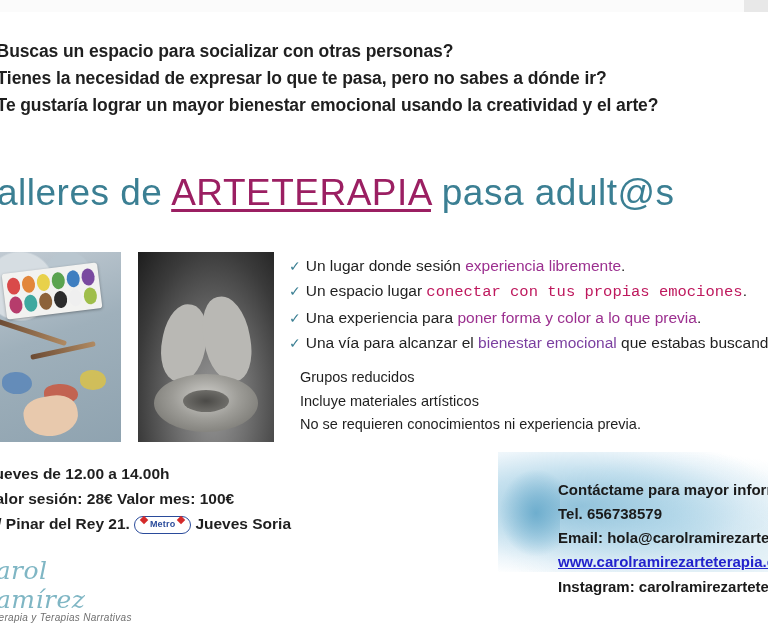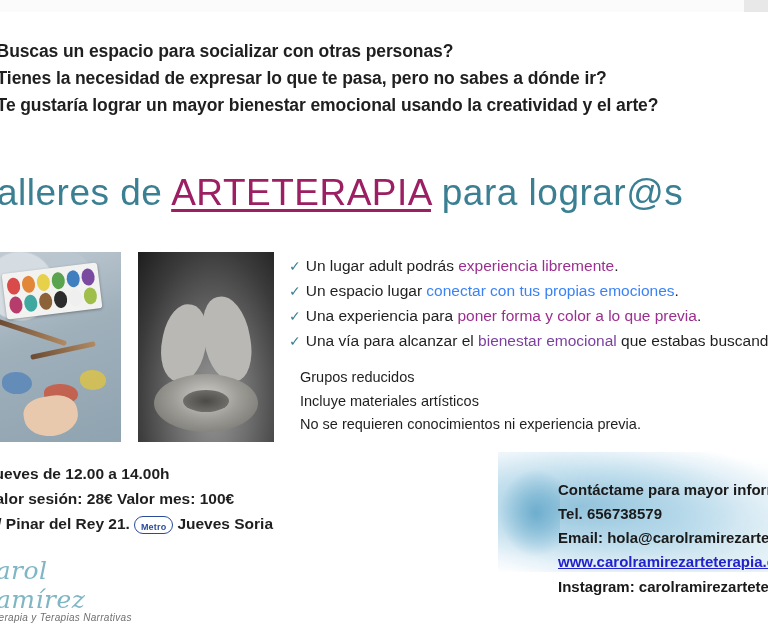--- a/index.html
+++ b/index.html
@@ -193,21 +193,21 @@
     line-height: 1.62;
     color: #1f1f1f;
     white-space: nowrap;
   }
   .check-mark {
     color: #3b7f93;
     font-size: 14px;
     margin-right: 5px;
   }
   .hl-purple { color: #9b2f8f; }
-  .hl-blue { color: #3b82f6; }
+  .hl-blue { color: #be185d; font-family: Liberation Mono, monospace; }
   .hl-violet { color: #7b3fa0; margin-top: 28px; }
 
   .notes {
     position: absolute;
     top: 366px;
     left: 300px;
     width: 470px;
   }
   .note-line {
     font-size: 14.5px;
@@ -237,21 +237,20 @@
     border-radius: 9px;
     padding: 0 6px;
     height: 16px;
     font-size: 9px;
     color: #2a4b9b;
     font-weight: bold;
     background: #ffffff;
     vertical-align: middle;
     margin: 0 4px;
     letter-spacing: 0.2px;
-    flex-direction: column;
   }
   .metro-diamond {
     width: 6px;
     height: 6px;
     background: #d42a2a;
     transform: rotate(45deg);
     display: inline-block;
   }
 
   
@@ -328,21 +327,21 @@
     <div class="top-strip-inner"></div>
   </div>
 
   <div class="questions">
     <div class="q-line">¿Buscas un espacio para socializar con otras personas?</div>
     <div class="q-line">¿Tienes la necesidad de expresar lo que te pasa, pero no sabes a dónde ir?</div>
     <div class="q-line">¿Te gustaría lograr un mayor bienestar emocional usando la creatividad y el arte?</div>
   </div>
 
   <div class="title-row">
-    <span class="title-pre">Talleres de </span><span class="title-main">ARTETERAPIA</span><span class="title-post"> para lograr@s</span>
+    <span class="title-pre">Talleres de </span><span class="title-main">ARTETERAPIA</span><span class="title-post"> pasa adult@s</span>
   </div>
 
   <div class="img-paint">
     <div class="swatch-bg"></div>
     <div class="paint-tray">
       <div class="dots">
         <i style="background:#d94a4a"></i>
           <i style="background:#e2863a"></i>
           <i style="background:#e8d14a"></i>
         <i style="background:#5aa34f"></i>
@@ -366,21 +365,21 @@
 
   <div class="img-pottery">
     <div class="pot-bg"></div>
     <div class="pot-hand" style="left:24px; top:52px; width:44px; height:78px; transform:rotate(12deg);"></div>
     <div class="pot-hand" style="left:66px; top:44px; width:46px; height:86px; transform:rotate(-10deg);"></div>
     <div class="pot-wheel"></div>
   </div>
 
   <div class="checklist">
     <div class="check-row">
-      <span class="check-mark">✓</span><span>Un lugar adult podrás </span><span class="hl-purple">experiencia libremente</span><span>.</span>
+      <span class="check-mark">✓</span><span>Un lugar donde sesión </span><span class="hl-purple">experiencia libremente</span><span>.</span>
     </div>
     <div class="check-row">
       <span class="check-mark">✓</span><span>Un espacio lugar </span><span class="hl-blue">conectar con tus propias emociones</span><span>.</span>
     </div>
     <div class="check-row">
       <span class="check-mark">✓</span><span>Una experiencia para </span><span class="hl-purple">poner forma y color a lo que previa</span><span>.</span>
     </div>
     <div class="check-row">
       <span class="check-mark">✓</span><span>Una vía para alcanzar el </span><span class="hl-violet">bienestar emocional</span><span> que estabas buscando.</span>
     </div>

